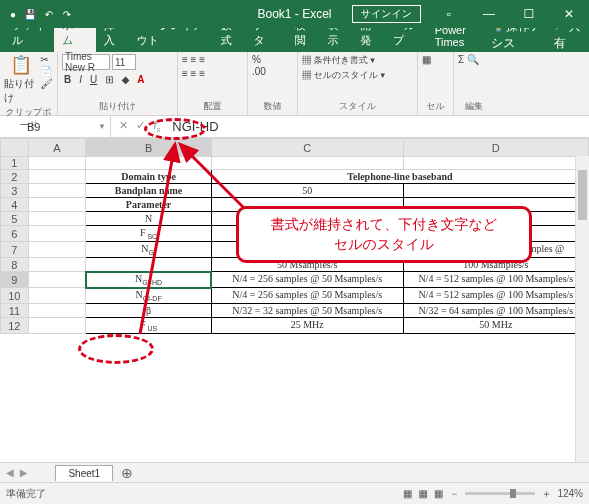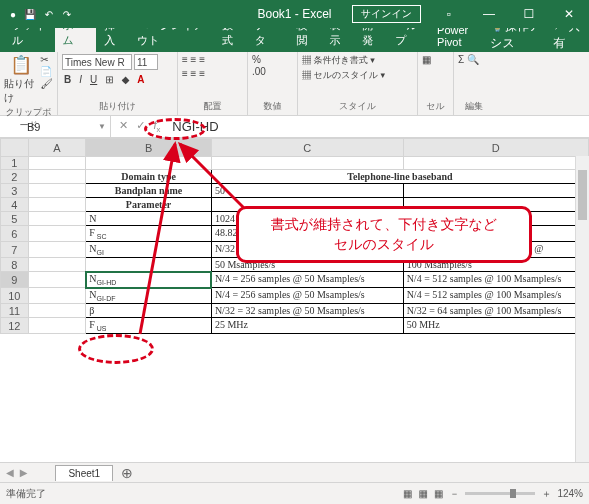--- a/index.html
+++ b/index.html
@@ -37,21 +37,21 @@
 .formula { flex: 1; padding: 0 4px; font-size: 13px; position: relative; }
 
 
 .grid { position: absolute; top: 138px; left: 0; right: 0; bottom: 22px; overflow: hidden; background: #fff; }
 .grid table { border-collapse: collapse; width: 100%; }
 .colhdr th { background: #e6e6e6; border: 1px solid #d4d4d4; font-weight: normal; font-size: 11px; height: 18px; color: #555; }
 .colhdr th.sel { background: #d2d2d2; }
 .rowhdr { background: #e6e6e6; border: 1px solid #d4d4d4; text-align: center; font-size: 11px; color: #555; width: 26px; }
 .rowhdr.sel { background: #d2d2d2; }
 td.cell { border: 1px solid #d4d4d4; font-size: 10px; padding: 1px 3px; font-family: "Times New Roman", serif; vertical-align: top; }
-td.cell.b { border: 1px solid #000; }
+td.cell.b { border: 1px solid #000; text-align: center; }
 td.cell.center { text-align: center; }
 td.cell.bold { font-weight: bold; }
 .selcell { outline: 2px solid #217346; outline-offset: -1px; }
 sub { font-size: 0.7em; vertical-align: sub; }
 
 
 .sheettabs { position: absolute; bottom: 22px; left: 0; right: 0; height: 20px; background: #f3f2f1; border-top: 1px solid #d4d4d4; display: flex; align-items: center; font-size: 10px; }
 .sheettab { background: #fff; border: 1px solid #ababab; border-bottom: none; padding: 2px 12px; margin-left: 28px; }
 .addsheet { padding: 0 8px; font-size: 14px; color: #666; }
 
@@ -95,21 +95,21 @@
   <span class="tab">ファイル</span>
   <span class="tab active">ホーム</span>
   <span class="tab">挿入</span>
   <span class="tab">ページレイアウト</span>
   <span class="tab">数式</span>
   <span class="tab">データ</span>
   <span class="tab">校閲</span>
   <span class="tab">表示</span>
   <span class="tab">開発</span>
   <span class="tab">ヘルプ</span>
-  <span class="tab">Power Pivot</span>
+  <span class="tab">Power Times</span>
   <div class="tabs-right">
     <span class="icon">💡<span>操作アシス</span></span>
     <span class="icon">↗ <span>共有</span></span>
   </div>
 </div>
 
 <div class="ribbon">
   <div class="rgroup" style="width:58px">
     <div class="rgroup-body">
       <div class="rcol" style="align-items:center">
@@ -120,21 +120,21 @@
         <span>✂</span>
         <span>📄</span>
         <span>🖌</span>
       </div>
     </div>
     <div class="rgroup-label">クリップボード</div>
   </div>
   <div class="rgroup" style="width:120px">
     <div class="rgroup-body rcol">
       <div style="display:flex;gap:2px">
-        <span class="fontbox" style="width:70px">Times New R</span>
+        <span class="fontbox" style="width:48px">Times New R</span>
         <span class="fontbox" style="width:24px">11</span>
       </div>
       <div style="display:flex;gap:4px;padding-top:2px">
         <span class="rbtn">
             <b>B</b>
           </span>
         <span class="rbtn">
             <i>I</i>
           </span>
         <span class="rbtn">

